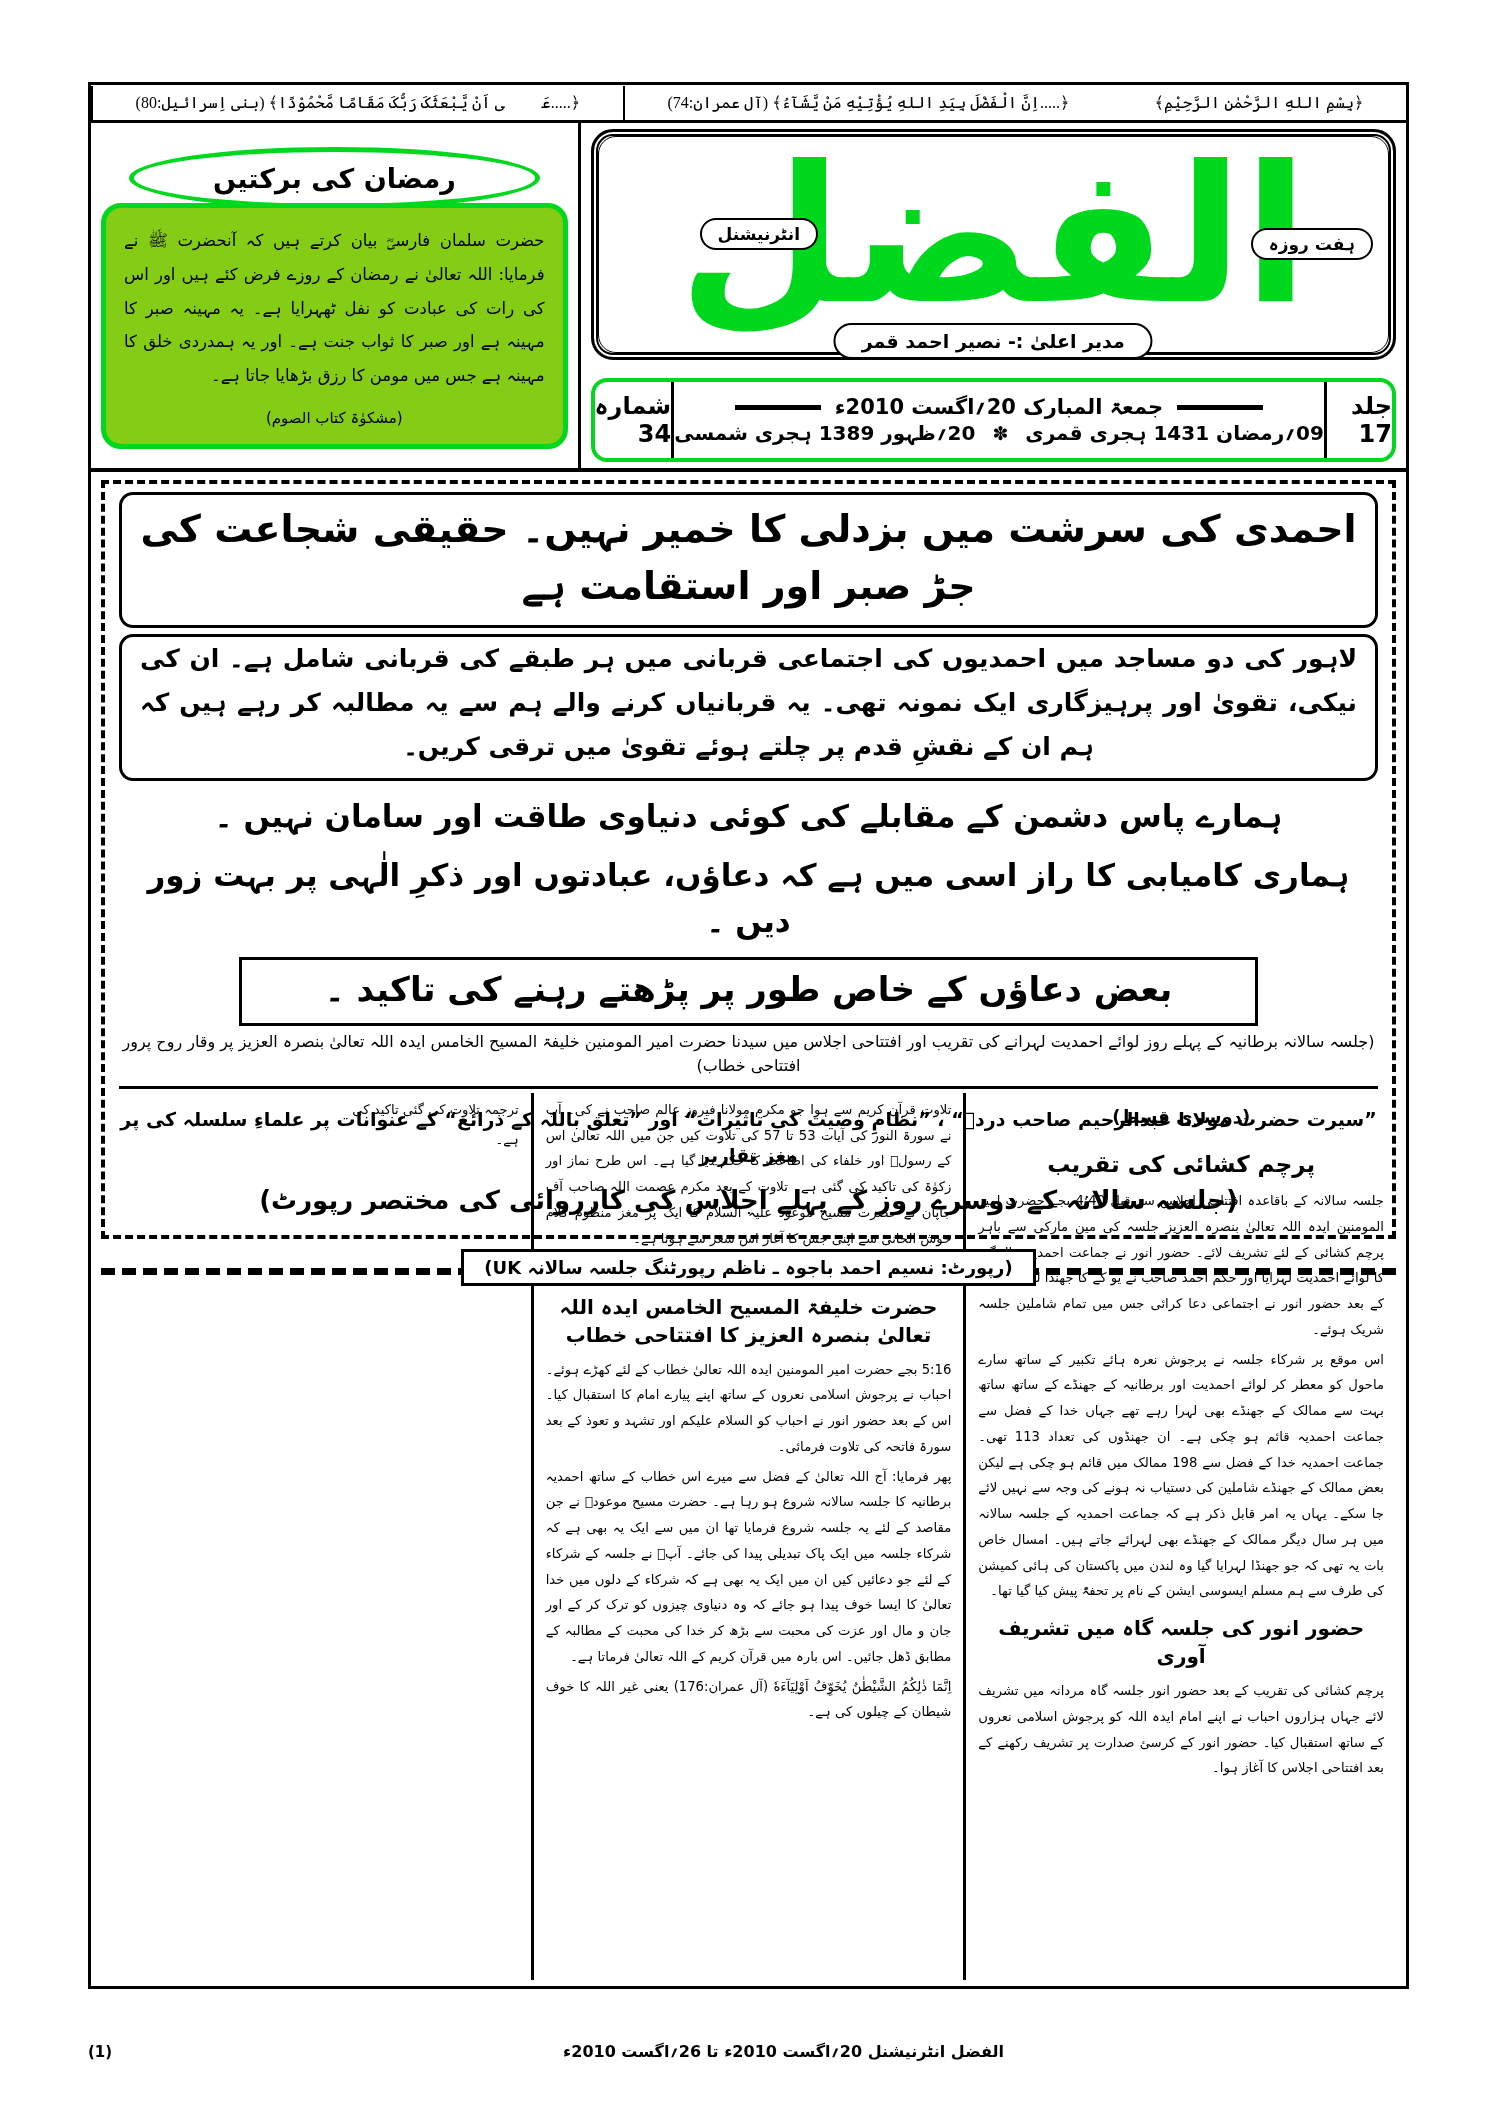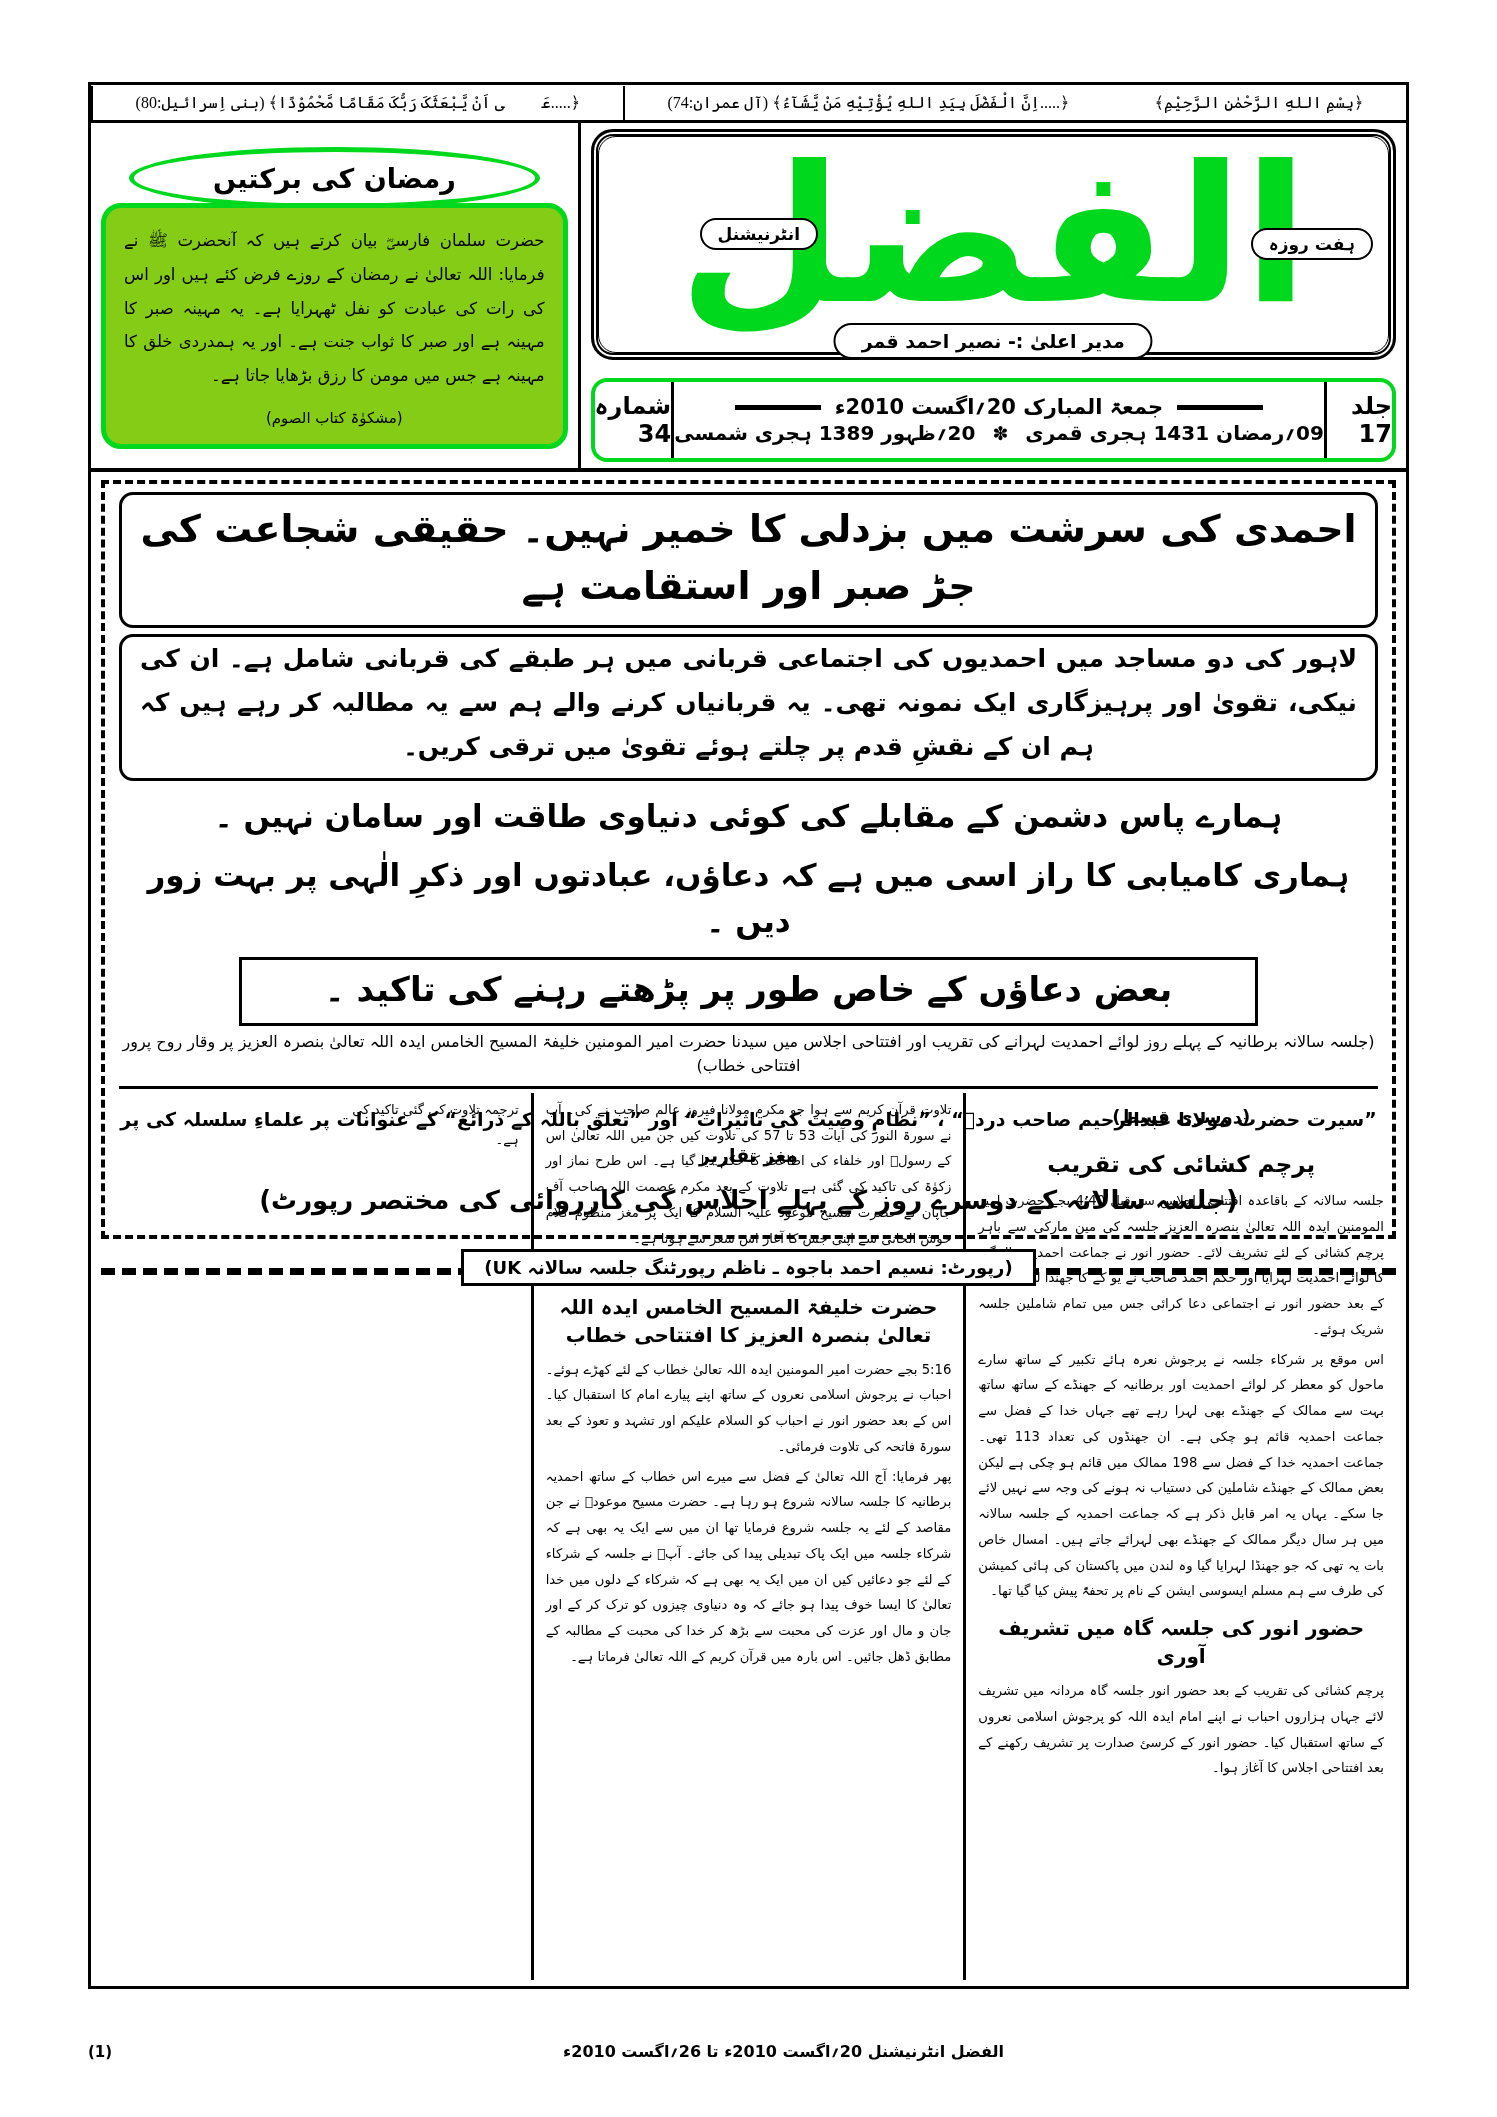--- a/index.html
+++ b/index.html
@@ -341,20 +341,21 @@
 
       <div class="col">
         <p>تلاوت قرآن کریم سے ہوا جو مکرم مولانا فیروز عالم صاحب نے کی۔ آپ نے سورۃ النور کی آیات 53 تا 57 کی تلاوت کیں جن میں اللہ تعالیٰ اس کے رسولؐ اور خلفاء کی اطاعت کا حکم دیا گیا ہے۔ اس طرح نماز اور زکوٰۃ کی تاکید کی گئی ہے۔ تلاوت کے بعد مکرم عصمت اللہ صاحب آف جاپان نے حضرت مسیح موعود علیہ السلام کا ایک پر مغز منظوم کلام خوش الحانی سے اپنی جس کا آغاز اس شعر سے ہوتا ہے۔</p>
         <div class="verse">
           <span>نہ یہ ہم سے کہ یہ احسان خدا ہے</span>
           <span>ہمیں اس یار سے تقویٰ عطا ہے</span>
         </div>
         <div class="sec-head sm">حضرت خلیفۃ المسیح الخامس ایدہ اللہ تعالیٰ بنصرہ العزیز کا افتتاحی خطاب</div>
         <p>5:16 بجے حضرت امیر المومنین ایدہ اللہ تعالیٰ خطاب کے لئے کھڑے ہوئے۔ احباب نے پرجوش اسلامی نعروں کے ساتھ اپنے پیارے امام کا استقبال کیا۔ اس کے بعد حضور انور نے احباب کو السلام علیکم اور تشہد و تعوذ کے بعد سورۃ فاتحہ کی تلاوت فرمائی۔</p>
         <p>پھر فرمایا: آج اللہ تعالیٰ کے فضل سے میرے اس خطاب کے ساتھ احمدیہ برطانیہ کا جلسہ سالانہ شروع ہو رہا ہے۔ حضرت مسیح موعودؑ نے جن مقاصد کے لئے یہ جلسہ شروع فرمایا تھا ان میں سے ایک یہ بھی ہے کہ شرکاء جلسہ میں ایک پاک تبدیلی پیدا کی جائے۔ آپؑ نے جلسہ کے شرکاء کے لئے جو دعائیں کیں ان میں ایک یہ بھی ہے کہ شرکاء کے دلوں میں خدا تعالیٰ کا ایسا خوف پیدا ہو جائے کہ وہ دنیاوی چیزوں کو ترک کر کے اور جان و مال اور عزت کی محبت سے بڑھ کر خدا کی محبت کے مطالبہ کے مطابق ڈھل جائیں۔ اس بارہ میں قرآن کریم کے اللہ تعالیٰ فرماتا ہے۔</p>
+        <p>اِنَّمَا ذٰلِکُمُ الشَّیْطٰنُ یُخَوِّفُ اَوْلِیَآءَهٗ (آل عمران:176) یعنی غیر اللہ کا خوف شیطان کے چیلوں کی ہے۔</p>
       </div>
 
       <div class="col">
         <p>ترجمہ تلاوت کی گئی تاکید کی</p>
         <p>ہے۔</p>
       </div>
 
     </div>
   </div>
 

